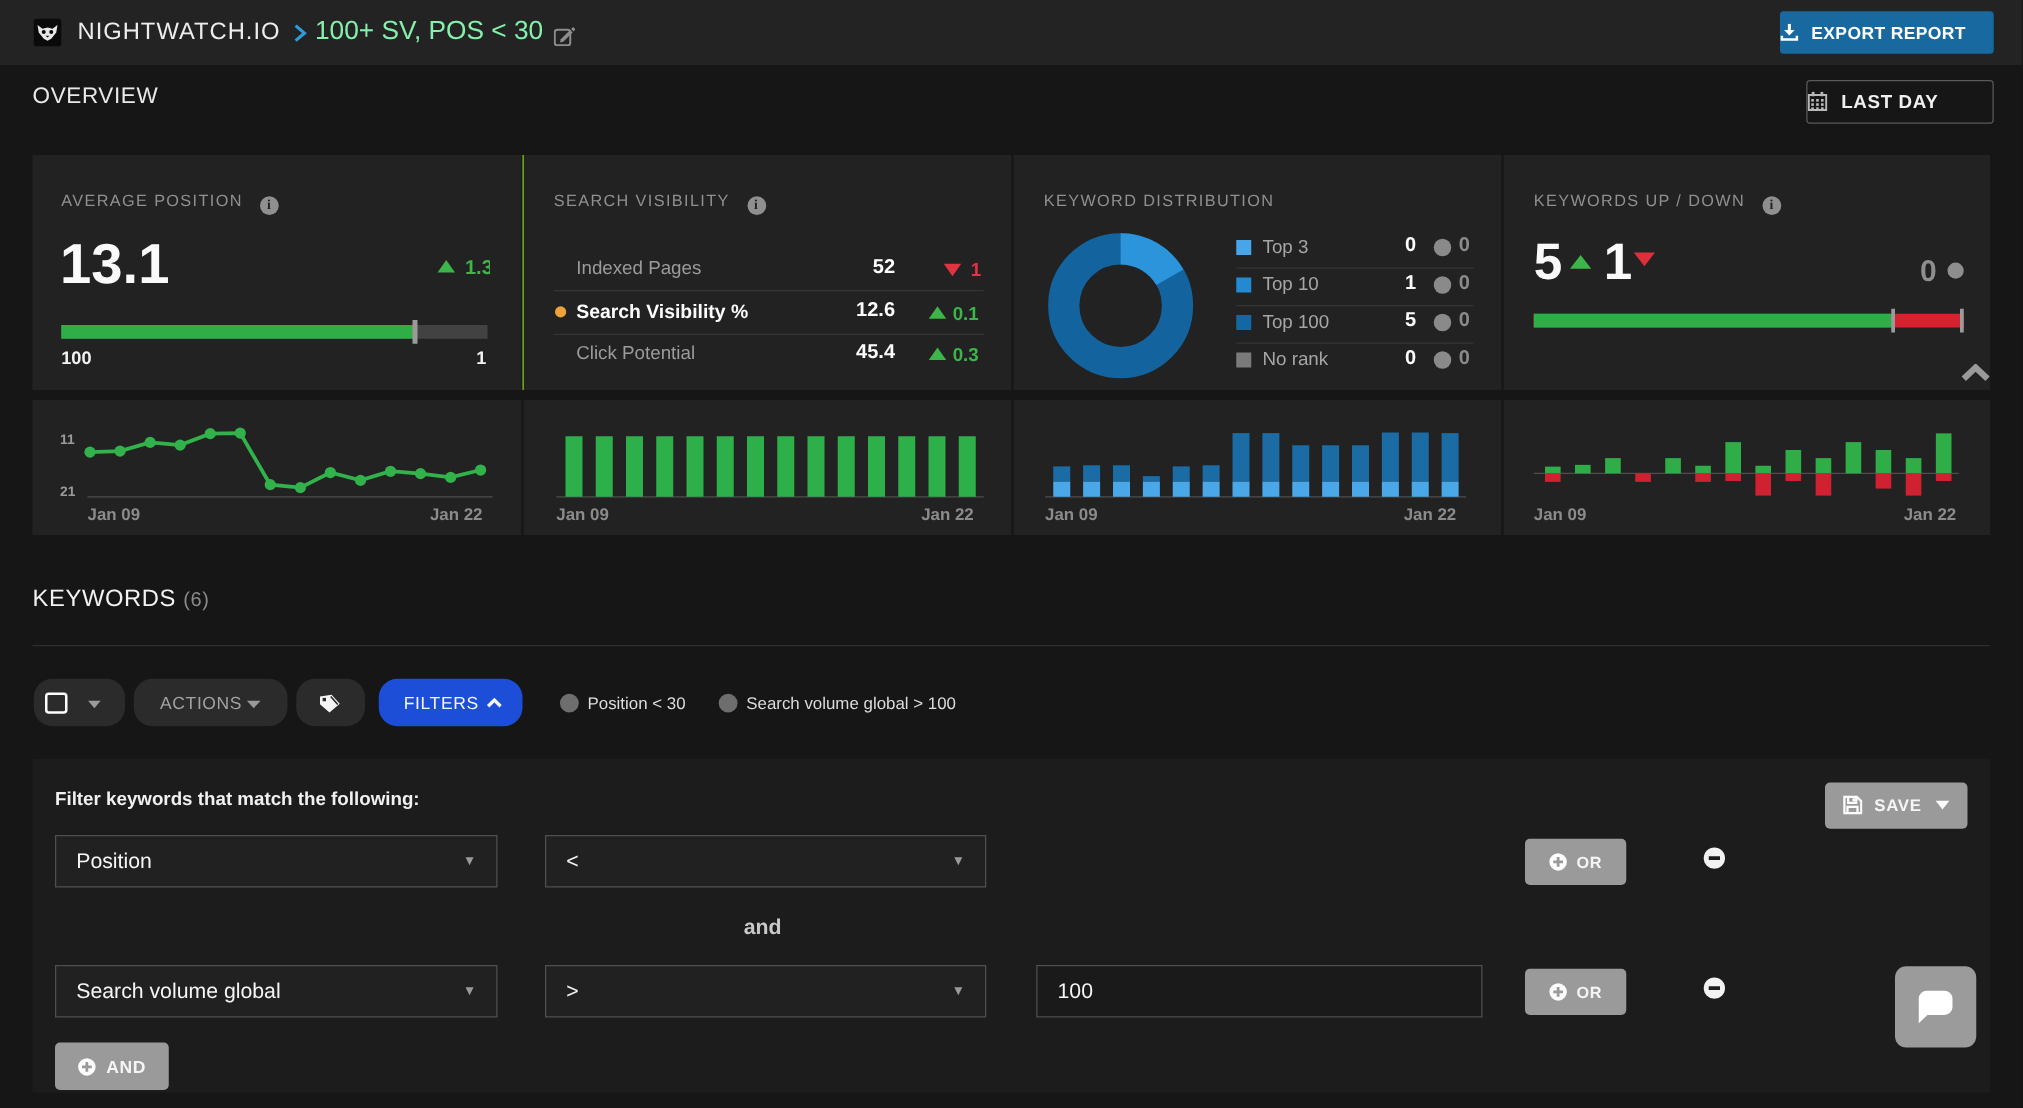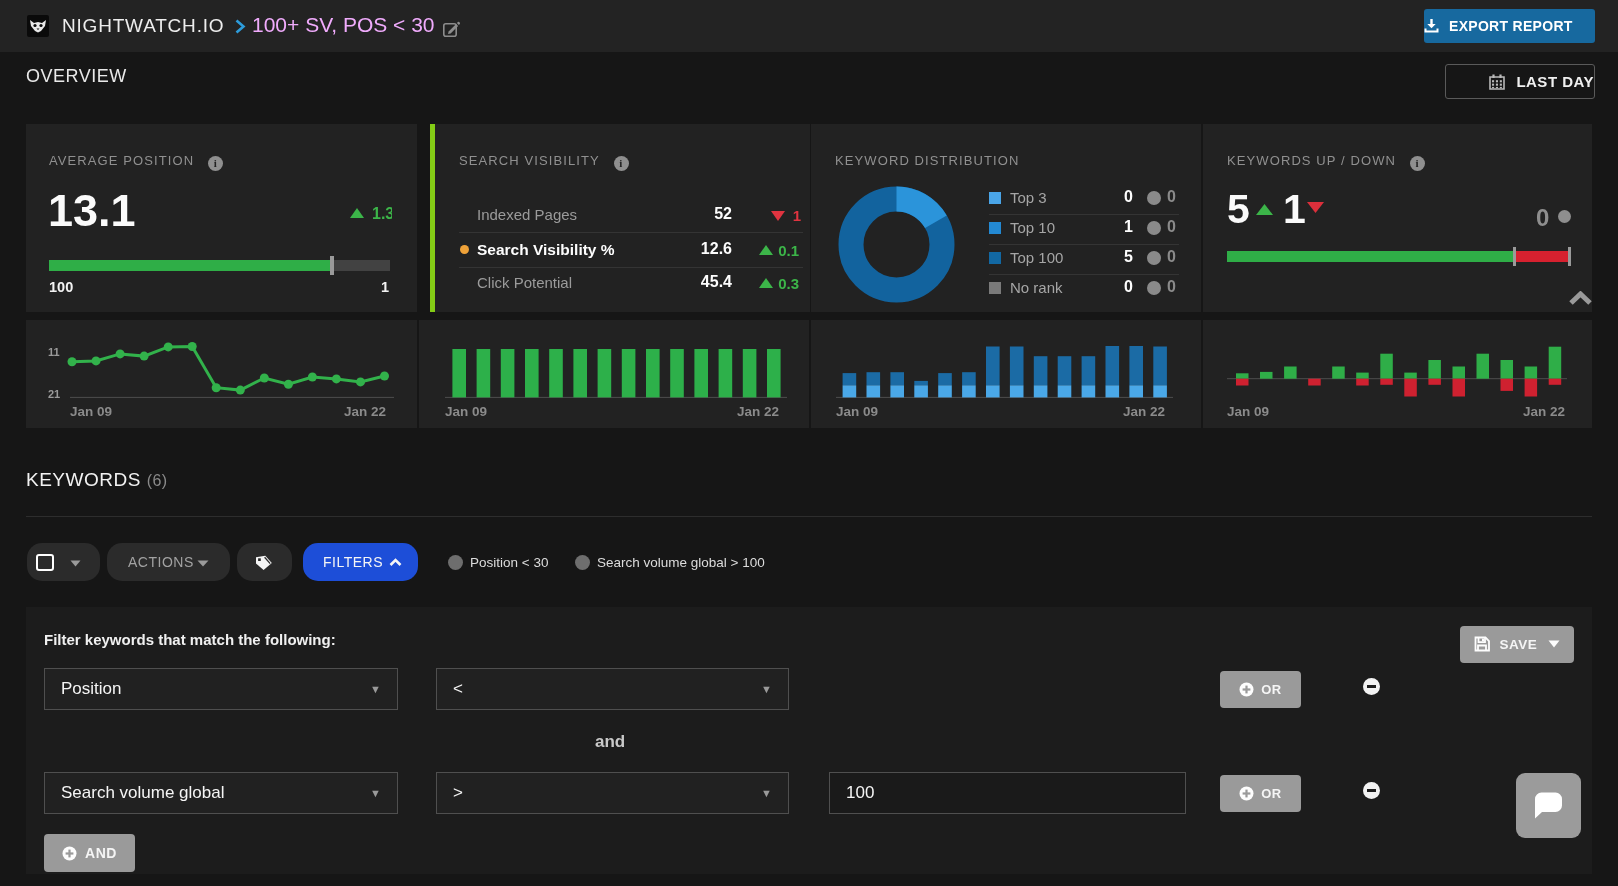--- a/index.html
+++ b/index.html
@@ -3,25 +3,25 @@
 <meta charset="utf-8">
 <style>
 * { margin:0; padding:0; box-sizing:border-box; }
 html,body { background:#161616; font-family:"Liberation Sans", sans-serif; }
 #root { position:relative; width:1618px; height:886px; background:#161616; overflow:hidden; }
 .abs { position:absolute; }
 
 #topbar { position:absolute; left:0; top:0; width:1618px; height:52px; background:#232323; }
 #logo { position:absolute; left:27px; top:15px; width:22px; height:22px; background:#0a0a0a; border-radius:2px; }
 #brand { position:absolute; left:62px; top:15px; font-size:19px; color:#ededed; letter-spacing:0.8px; font-weight:400; }
-#title { position:absolute; left:252px; top:13px; font-size:21px; color:#f0abfc; font-weight:400; }
+#title { position:absolute; left:252px; top:13px; font-size:21px; color:#86efac; font-weight:400; }
 #export { position:absolute; left:1424px; top:9px; width:171px; height:34px; background:#17699f; border-radius:3px; color:#fff; font-size:14px; font-weight:700; letter-spacing:0.3px; text-align:left; line-height:34px; }
 
 #ovw { position:absolute; left:26px; top:66px; font-size:18px; color:#e9e9e9; letter-spacing:0.5px; }
-#lastday { position:absolute; left:1445px; top:64px; width:150px; height:35px; border:1px solid #5a5a5a; border-radius:3px; color:#f0f0f0; font-size:15px; font-weight:700; letter-spacing:0.5px; line-height:33px; text-align:right; }
+#lastday { position:absolute; left:1445px; top:64px; width:150px; height:35px; border:1px solid #5a5a5a; border-radius:3px; color:#f0f0f0; font-size:15px; font-weight:700; letter-spacing:0.5px; line-height:33px; text-align:left; }
 
 .card { position:absolute; top:124px; height:188px; background:#222222; }
 .ctitle { position:absolute; top:29px; font-size:13px; color:#909090; letter-spacing:1.1px; }
 .info { display:inline-block; width:15px; height:15px; border-radius:50%; background:#8f8f8f; color:#222; font-size:11px; font-weight:700; text-align:center; line-height:15px; vertical-align:-2px; margin-left:14px; font-family:"Liberation Serif",serif; }
 .leg { position:absolute; left:178px; width:190px; height:21px; }
 .leg .sq { position:absolute; left:0; top:4px; width:12px; height:12px; }
 .leg .ll { position:absolute; left:21px; top:1px; font-size:15px; color:#a6a6a6; }
 .leg .lv { position:absolute; right:46px; top:0; font-size:16px; font-weight:700; color:#fdfdfd; }
 .leg .ld { position:absolute; right:18px; top:3px; width:14px; height:14px; border-radius:50%; background:#8a8a8a; }
 .leg .lz { position:absolute; right:3px; top:0; font-size:16px; font-weight:700; color:#8a8a8a; }
@@ -102,21 +102,21 @@
           <text x="24" y="15" fill="#3cb549" font-size="16" font-weight="700" font-family="Liberation Sans">1.3</text>
         </svg></div>
     <div class="abs" style="left:23px; top:136px; width:341px; height:11px; background:#424242;">
       <div class="abs" style="left:0; top:0; width:282px; height:11px; background:#2fae47;"></div>
       <div class="abs" style="left:281px; top:-4px; width:4px; height:19px; background:#9a9a9a;"></div>
     </div>
     <div class="abs" style="left:23px; top:155px; font-size:14.5px; font-weight:700; color:#f2f2f2;">100</div>
     <div class="abs" style="right:28px; top:155px; font-size:14.5px; font-weight:700; color:#f2f2f2;">1</div>
   </div>
 
-  <div class="card" style="left:430px; width:391px; border-left:5px solid #84cc16;">
+  <div class="card" style="left:418px; width:391px; border-left:1px solid #84cc16;">
     <div class="ctitle" style="left:24px;">SEARCH VISIBILITY<span class="info">i</span></div>
     <div class="abs" style="left:42px; top:82px; font-size:15px; color:#9b9b9b;">Indexed Pages</div>
     <div class="abs" style="left:255px; top:81px; width:42px; text-align:right; font-size:16px; font-weight:700; color:#fdfdfd;">52</div>
     <div class="abs" style="left:328px; top:83px;"><svg width="40" height="16">
           <polygon points="8,4 22,4 15,14" fill="#e03440"></polygon>
           <text x="38" y="14" fill="#e03440" font-size="15" font-weight="700" text-anchor="end" font-family="Liberation Sans">1</text>
         </svg></div>
     <div class="abs" style="left:24px; top:108px; width:344px; height:1px; background:#343434;"></div>
     <div class="abs" style="left:25px; top:121px; width:9px; height:9px; border-radius:50%; background:#efa239;"></div>
     <div class="abs" style="left:42px; top:117px; font-size:15.5px; font-weight:700; color:#fdfdfd;">Search Visibility %</div>

